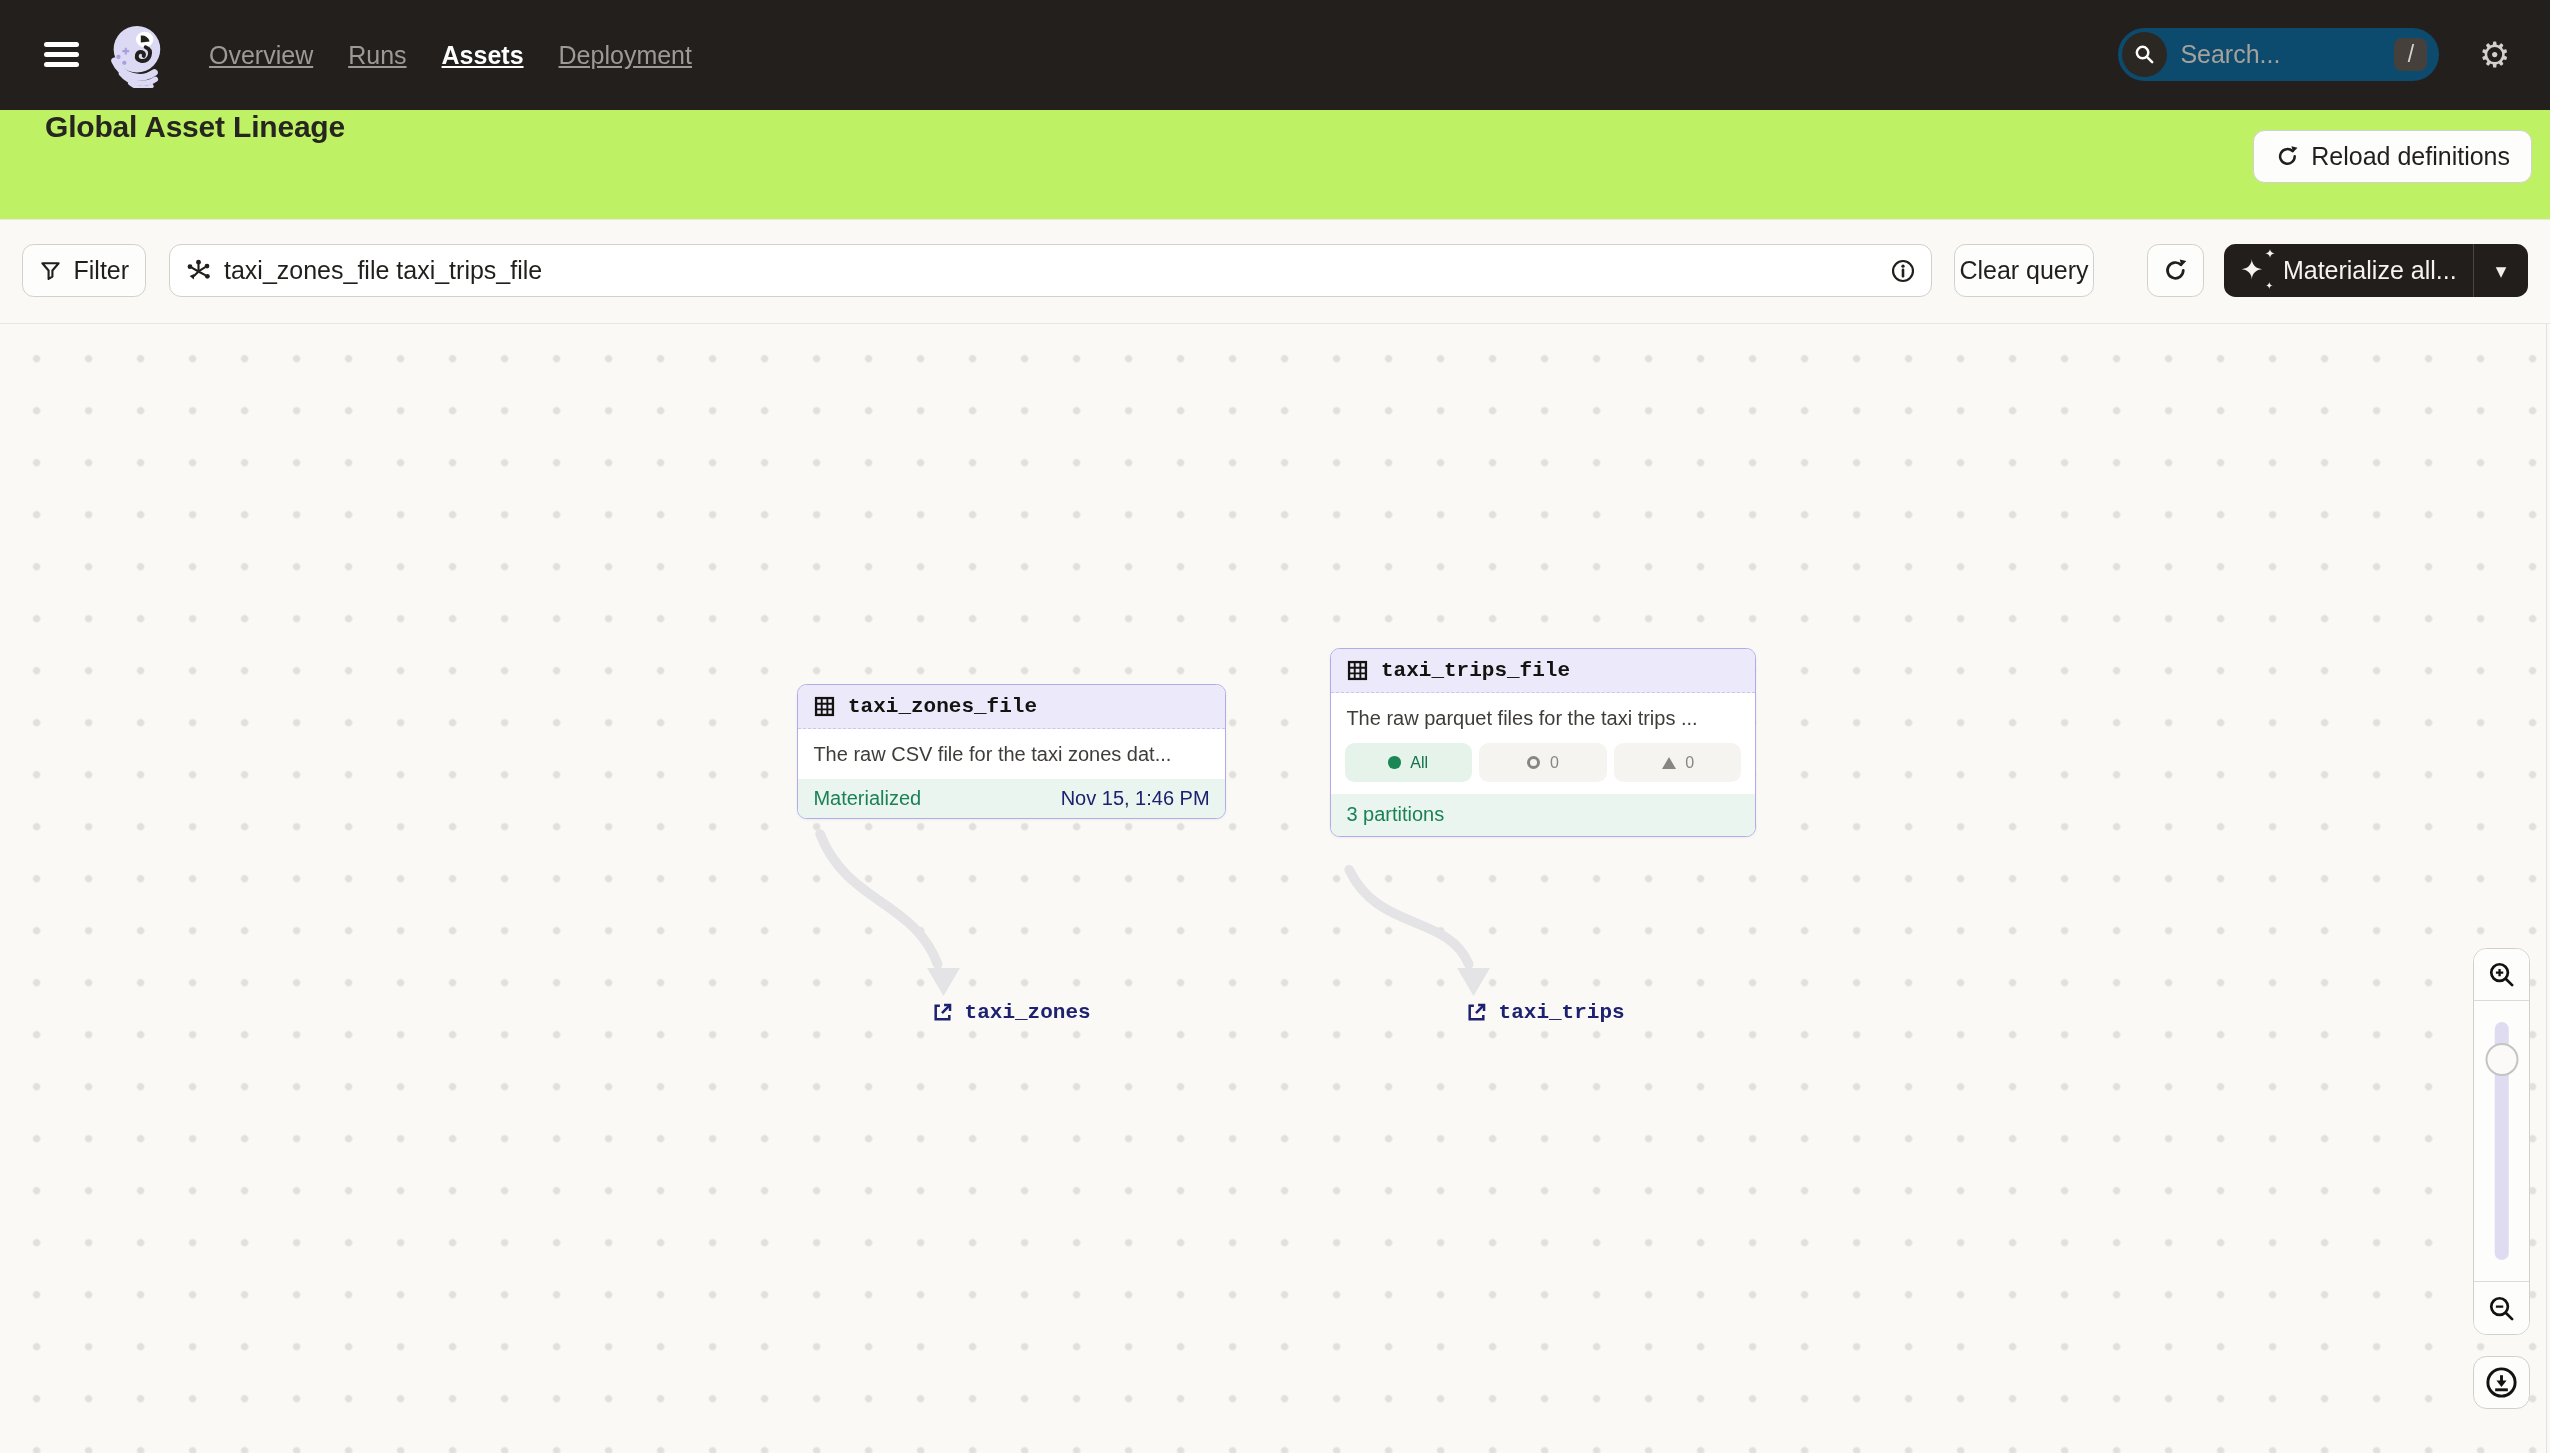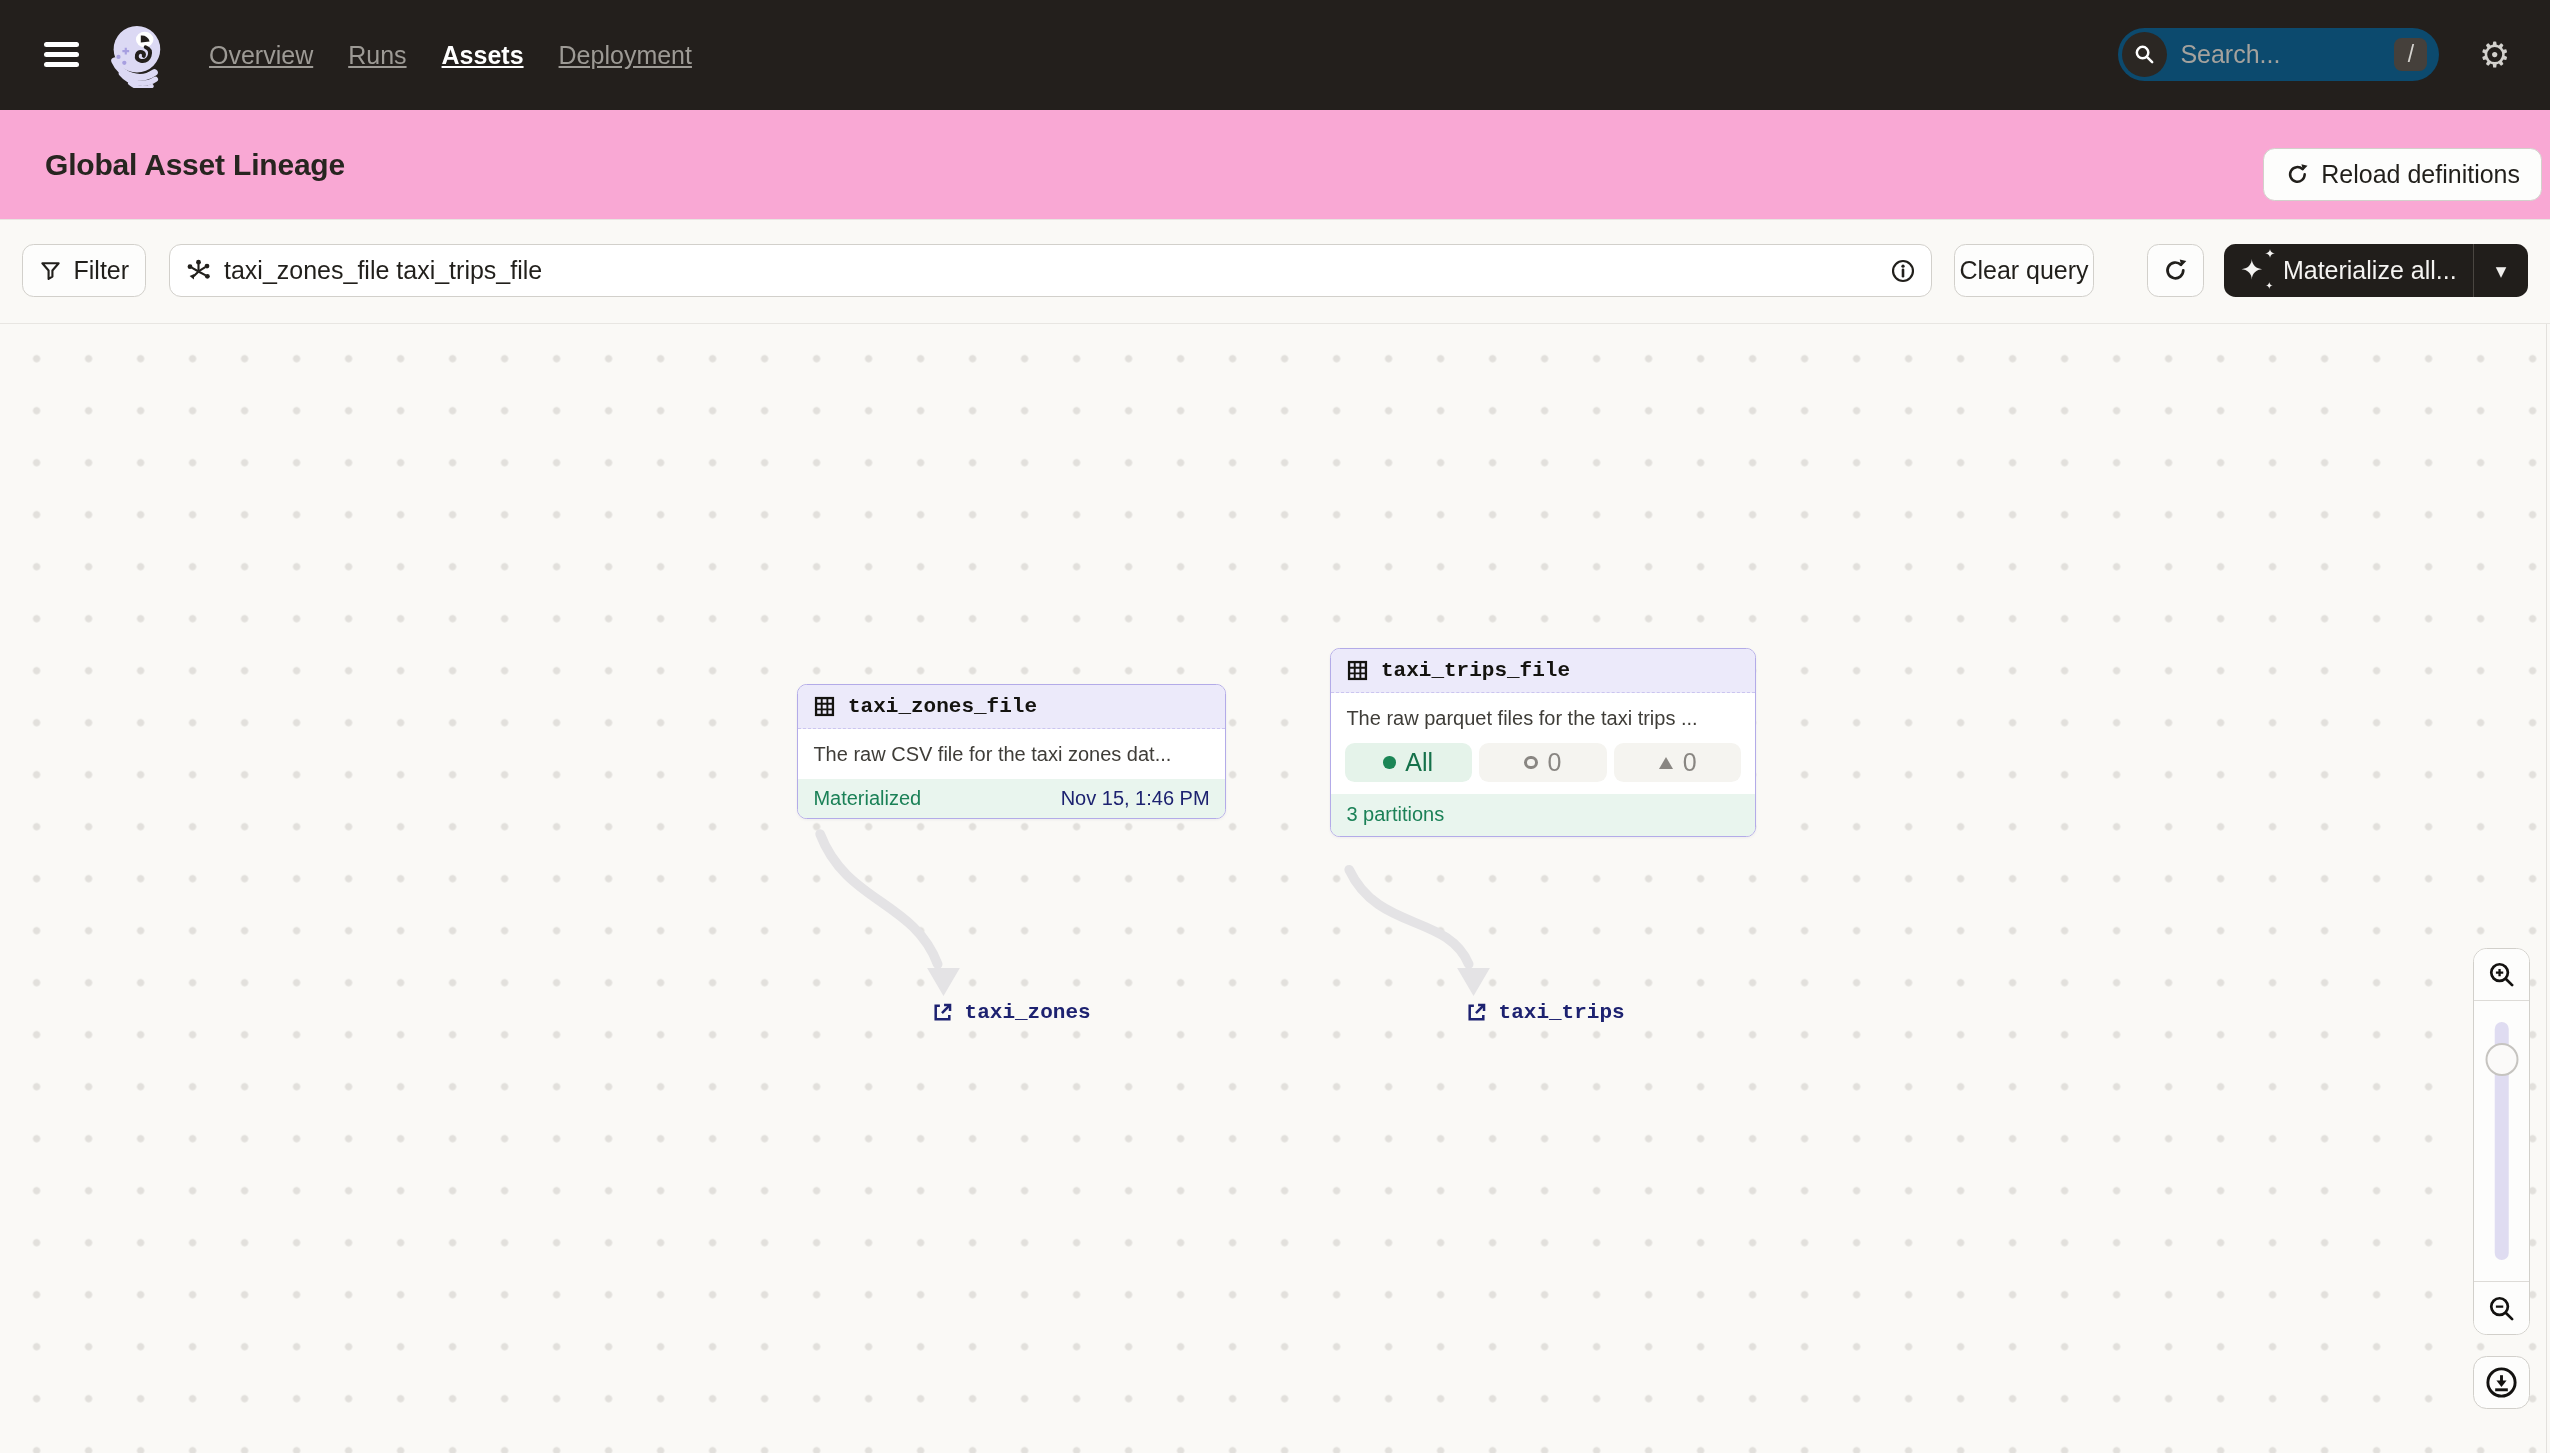--- a/index.html
+++ b/index.html
@@ -23,23 +23,23 @@
   .search-input { flex: 1; min-width: 0; background: transparent; border: 0; outline: none;
                   padding-left: 13.5px; font-size: 25px; color: #E8E6E3; font-family: "Liberation Sans", sans-serif; }
   .search-input::placeholder { color: #A5A29D; opacity: 1; }
   .slash-badge { flex: none; width: 33px; height: 33px; margin-right: 11.6px; border-radius: 7.7px;
                  background: #45403B; color: #D5D3CF; font-size: 23px;
                  display: flex; align-items: center; justify-content: center; }
   .gear { position: absolute; left: 2479px; top: 33px; font-size: 35px; color: #D3D1CD;
           line-height: 44px; cursor: pointer; }
 
   
-  .header { position: absolute; left: 0; top: 110px; width: 2550px; height: 110px; background: #f9a8d4;
-            border-bottom: 1px solid #E8E6E2; display: flex; align-items: center;
-            justify-content: space-between; padding: 0 8px 0 45px; }
+  .header { position: absolute; left: 0; top: 110px; width: 2550px; height: 110px; background: #bef264;
+            border-bottom: 1px solid #E8E6E2; display: flex; 
+            justify-content: space-between; padding: 0 18px 0 45px; }
   .page-title { font-size: 30px; font-weight: 700; color: #272520; letter-spacing: -0.2px; }
   .btn { display: flex; align-items: center; justify-content: center; gap: 11.6px; height: 53px;
          background: #FDFDFC; border: 1px solid #D2D0CB; border-radius: 11.6px;
          font-size: 25px; color: #211F1B; cursor: pointer; }
   .reload-btn { padding: 0 21px; margin-top: 20px; }
 
   
   .toolbar { position: absolute; left: 0; top: 220px; width: 2550px; height: 104px; background: #FAF9F6;
              border-bottom: 1px solid #E8E6E2; }
   .toolbar > * { position: absolute; top: 24px; }
@@ -76,21 +76,21 @@
                  display: flex; align-items: center; gap: 11.6px; padding: 0 15.4px; }
   .card-name { font-family: "Liberation Mono", monospace; font-weight: 700; font-size: 21px; color: #14130F; }
   .card-desc { padding: 11.6px 15.4px; font-size: 20px; color: #3F3D38; line-height: 27px;
                white-space: nowrap; overflow: hidden; }
   .card-footer { background: #E9F5EE; display: flex; align-items: center; justify-content: space-between;
                  padding: 0 15.4px; height: 39px; font-size: 20px; }
   .status-green { color: #1B8157; }
   .status-time { color: #1D2270; }
   .pills { display: flex; gap: 7.7px; margin: 0 13.5px 11.6px; }
   .pill { flex: 1; height: 39px; border-radius: 9.6px; display: flex; align-items: center;
-          justify-content: center; gap: 9.6px; font-size: 25px; }
+          justify-content: center; gap: 9.6px; font-size: 16px; }
   .pill-all { background: #E5F3EA; color: #15714A; font-weight: 500; }
   .pill-gray { background: #F5F4F0; color: #898682; }
   .dot-green { width: 12.5px; height: 12.5px; border-radius: 50%; background: #1B8656; }
   .ring-gray { width: 13.5px; height: 13.5px; border-radius: 50%; border: 3.4px solid #898682; }
   .tri-gray { width: 0; height: 0; border-left: 7.7px solid transparent; border-right: 7.7px solid transparent;
               border-bottom: 12.5px solid #898682; }
   .trips-footer { height: 42px; }
 
   .ext-link { position: absolute; display: flex; align-items: center; gap: 10.6px; cursor: pointer; }
   .ext-label { font-family: "Liberation Mono", monospace; font-weight: 700; font-size: 21px; color: #1D2270; }

